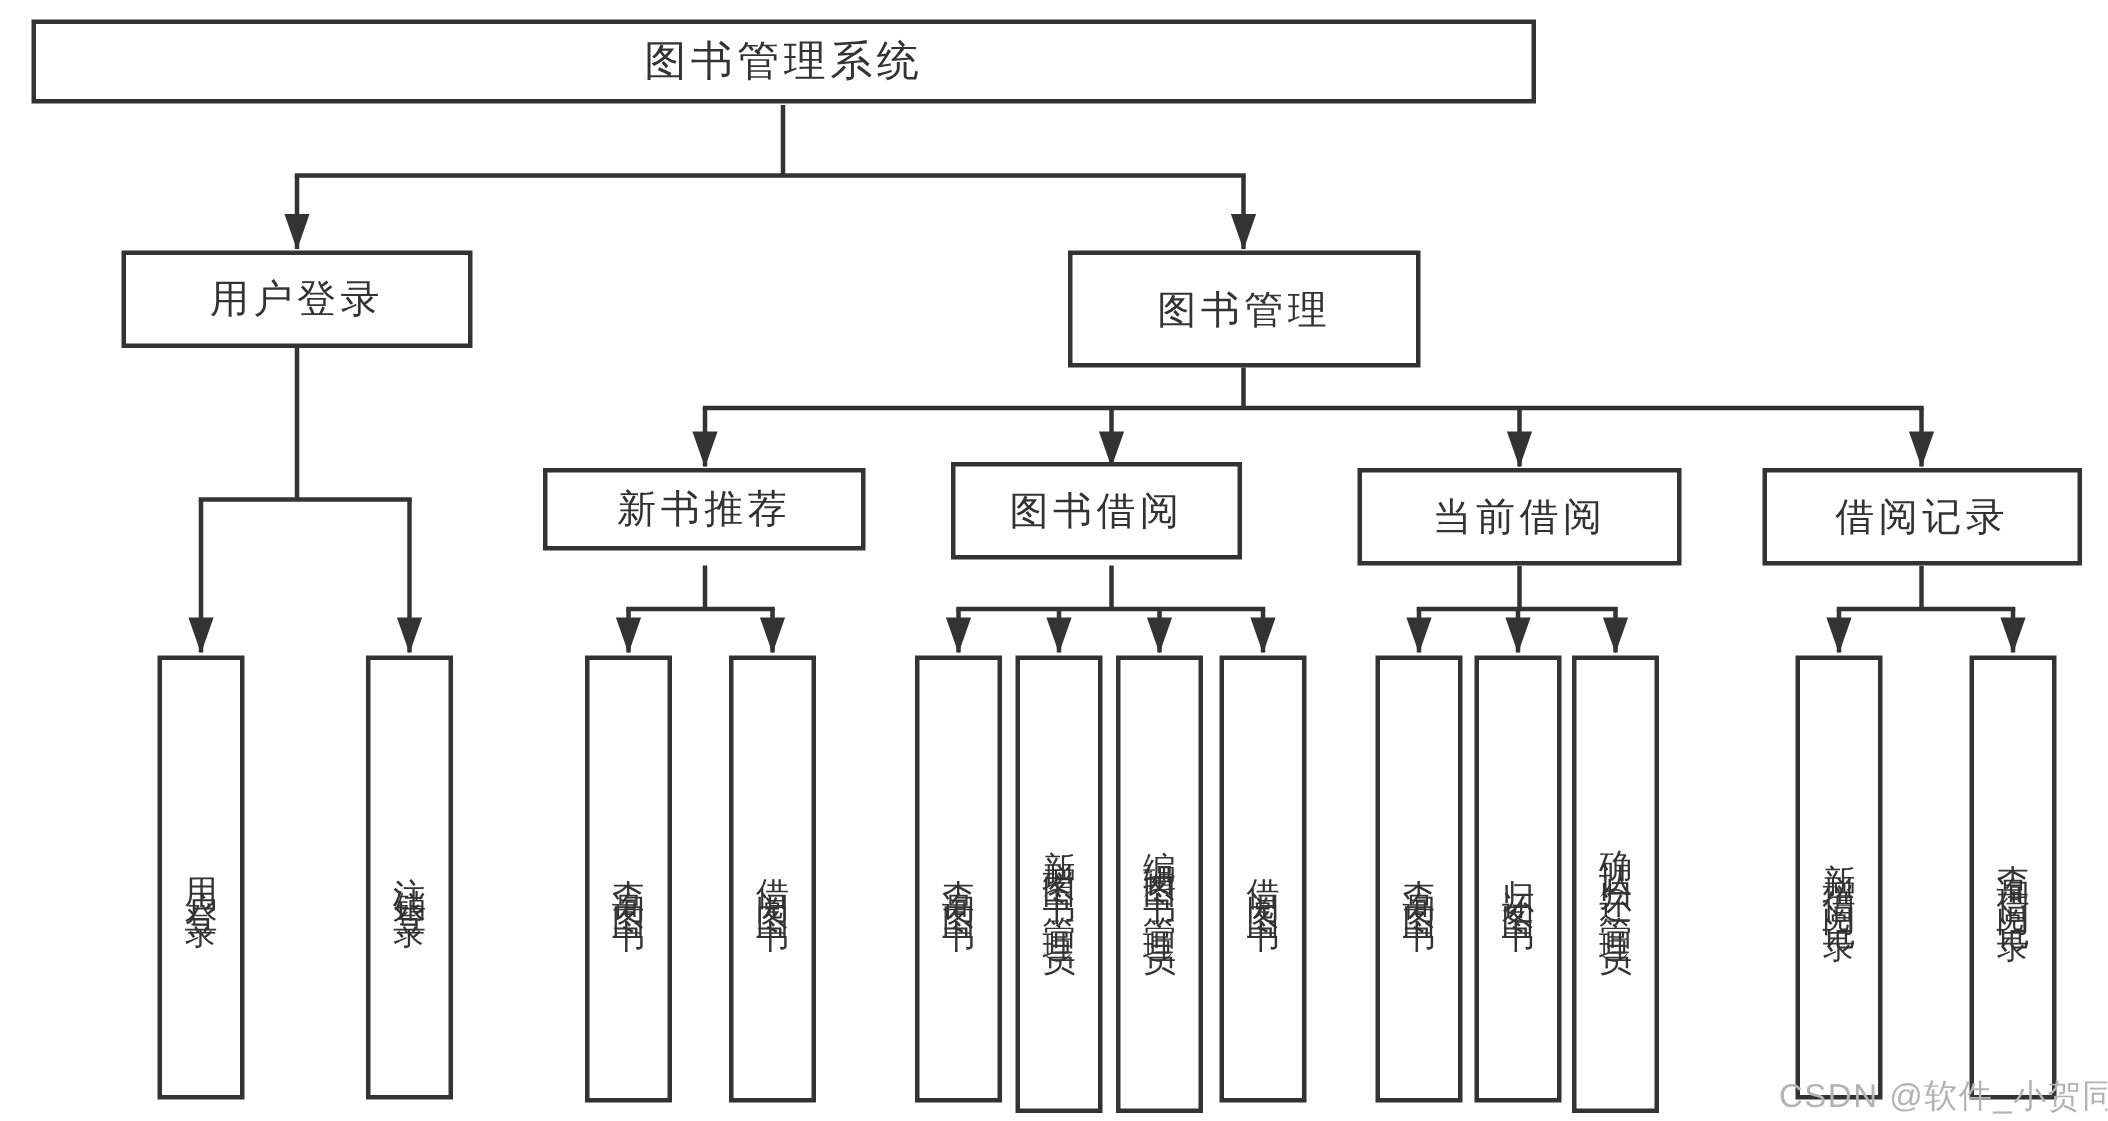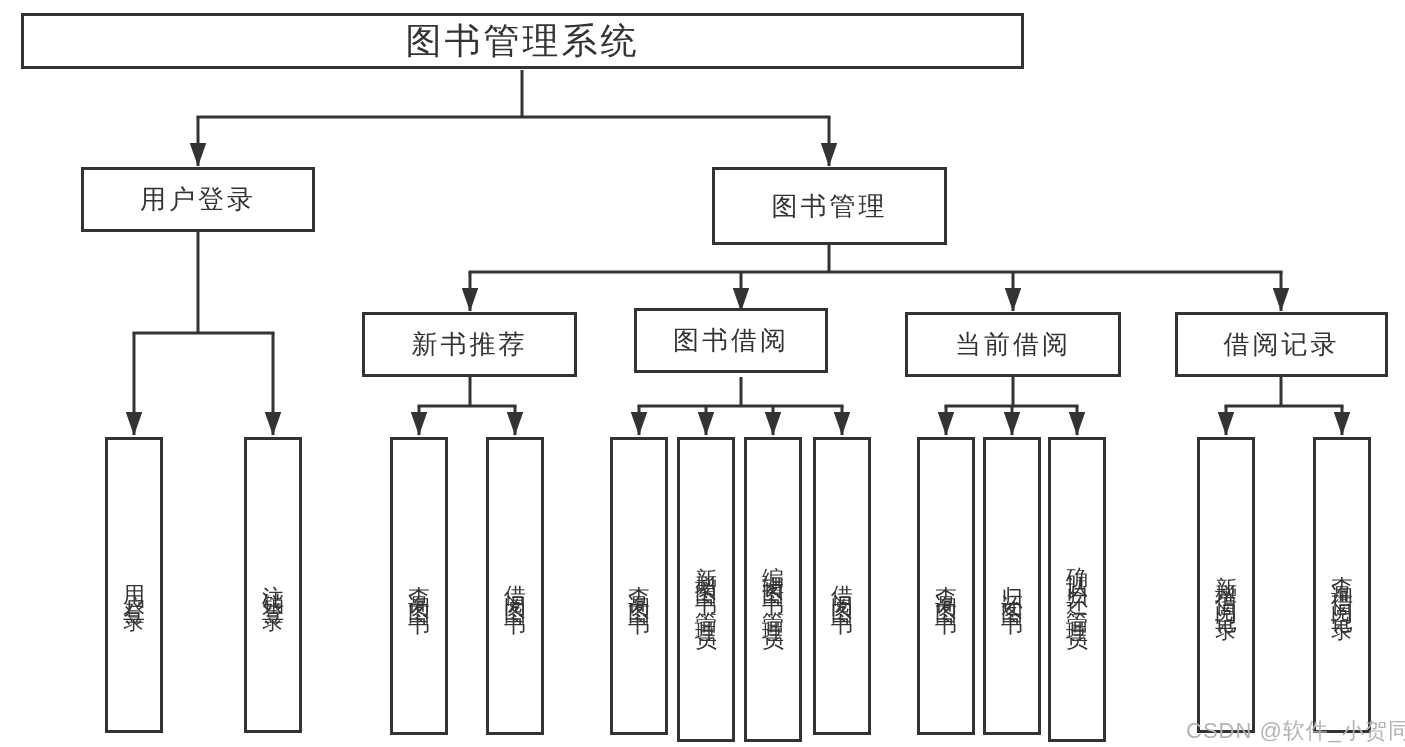--- a/index.html
+++ b/index.html
@@ -14,21 +14,21 @@
   .ln{fill:none;stroke:#333333;stroke-width:3;}
   .cap{stroke-linecap:square;}
   .ar{marker-end:url(#arrowhead);}
   .hnode{
     position:absolute;z-index:2;box-sizing:border-box;
     border:3px solid #333333;background:#ffffff;
     display:flex;align-items:center;justify-content:center;
     color:#333333;font-size:26px;letter-spacing:3px;
     white-space:nowrap;
   }
-  .hnode.root{font-size:36px;}
+  .hnode.root{font-size:28px;}
   .vnode{
     position:absolute;z-index:2;box-sizing:border-box;
     width:58px;
     border:3px solid #333333;background:#ffffff;
     writing-mode:vertical-rl;text-orientation:mixed;
     display:flex;align-items:center;justify-content:center;
     color:#333333;font-size:22px;letter-spacing:9px;
     white-space:nowrap;
   }
   .watermark{
@@ -93,21 +93,21 @@
     <span>图书管理系统</span>
   </div>
 
   <div class="hnode" style="left:81px;top:167px;width:234px;height:65px;">
     <span>用户登录</span>
   </div>
   <div class="hnode" style="left:712px;top:167px;width:235px;height:78px;">
     <span>图书管理</span>
   </div>
 
-  <div class="hnode" style="left:362px;top:312px;width:215px;height:65px;">
+  <div class="hnode" style="left:362px;top:312px;width:215px;height:55px;">
     <span>新书推荐</span>
   </div>
   <div class="hnode" style="left:634px;top:308px;width:194px;height:65px;">
     <span>图书借阅</span>
   </div>
   <div class="hnode" style="left:905px;top:312px;width:216px;height:65px;">
     <span>当前借阅</span>
   </div>
   <div class="hnode" style="left:1175px;top:312px;width:213px;height:65px;">
     <span>借阅记录</span>

